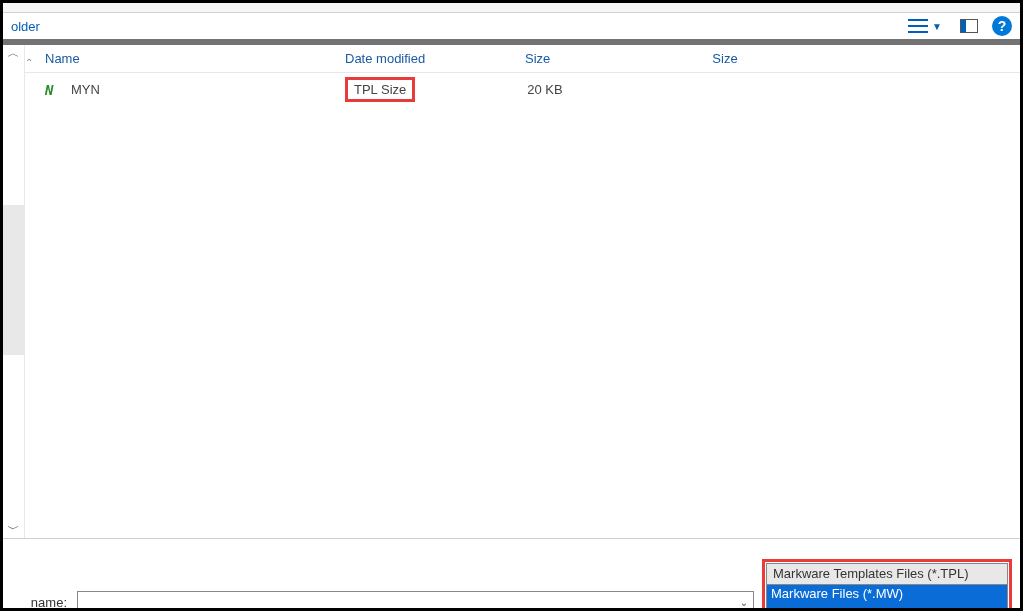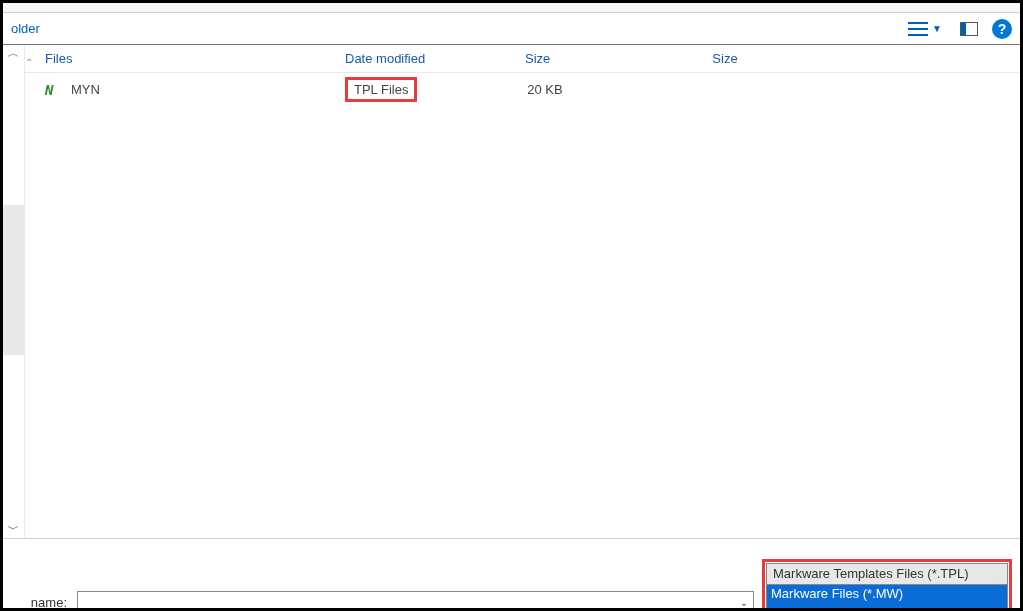--- a/index.html
+++ b/index.html
@@ -16,21 +16,21 @@
     }
     .topbar-row {
       height: 10px;
       border-bottom: 1px solid #d0d0d0;
       background: #f7f7f7;
     }
     .toolbar {
       display: flex;
       align-items: center;
       height: 32px;
-      border-bottom: 1px solid #737373;
+      border-bottom: 6px solid #737373;
       padding: 0 8px;
       background: #fff;
     }
     .toolbar-left {
       flex: 1;
       color: #0060b8;
       font-size: 13px;
     }
     .toolbar-right {
       display: flex;
@@ -239,35 +239,35 @@
   <div class="left-gutter">
     <span class="chevron">︿</span>
     <div class="gutter-block"></div>
     <div style="flex:1"></div>
     <span class="chevron">﹀</span>
   </div>
   <div class="file-panel">
     <div class="columns-header">
       <div class="col-name">
         <span class="col-sort-caret">⌃</span>
-        <span>Files</span>
+        <span>Name</span>
       </div>
       <div class="col-date">Date modified</div>
       <div class="col-type">Size</div>
       <div class="col-size">Size</div>
     </div>
 
     <div class="file-row">
       <div class="col-name">
         <span class="file-icon">N</span>
         <span>MYN</span>
       </div>
       <div class="col-type">
         <span class="highlight-box">
-          <span>TPL Files</span>
+          <span>TPL Size</span>
         </span>
       </div>
       <div class="col-size">20 KB</div>
     </div>
 
     <div class="bottom-spacer"></div>
   </div>
 </div>
 
 <div class="footer">

